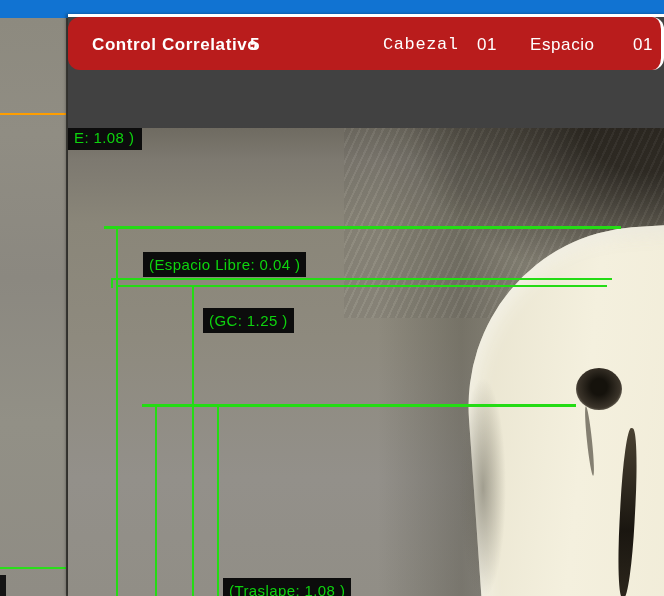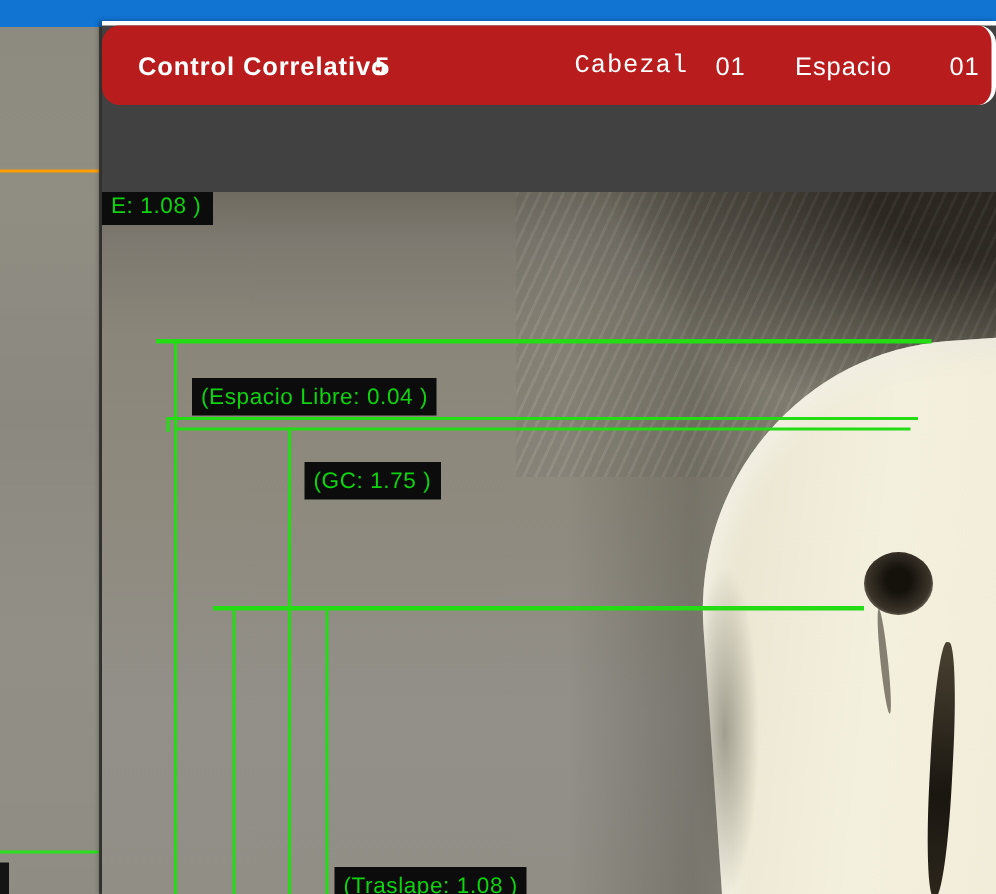--- a/index.html
+++ b/index.html
@@ -96,21 +96,21 @@
   .gl-d   {left:74px; top:276px; width:434px;height:3px;}
   .gl-v3  {left:87px; top:278px; width:2px;  height:190px;}
   .gl-v4  {left:149px;top:278px; width:2px;  height:190px;}
   
   .mlabel{
     position:absolute;background:#0c0c0c;color:#0ed30e;
     font-size:15px;letter-spacing:0.4px;white-space:nowrap;
     padding:4px 6px;line-height:17px;
   }
   .ml-clip    {left:0;   top:-3px;  width:62px;overflow:hidden;}
-  .ml-espacio {left:60px; top:124px;}
+  .ml-espacio {left:75px; top:124px;}
   .ml-gc      {left:135px;top:180px;}
   .ml-traslape{left:155px;top:450px;}
 </style>
 </head>
 <body>
 
 <div class="top-strip"></div>
 
 <div class="left-photo">
   <div class="left-orange-line"></div>
@@ -144,17 +144,17 @@
     <div class="gline gl-b"></div>
     <div class="gline gl-btick"></div>
     <div class="gline gl-c"></div>
     <div class="gline gl-v2"></div>
     <div class="gline gl-d"></div>
     <div class="gline gl-v3"></div>
     <div class="gline gl-v4"></div>
 
     <div class="mlabel ml-clip">E: 1.08 )</div>
     <div class="mlabel ml-espacio">(Espacio Libre: 0.04 )</div>
-    <div class="mlabel ml-gc">(GC: 1.75 )</div>
+    <div class="mlabel ml-gc">(GC: 1.25 )</div>
     <div class="mlabel ml-traslape">(Traslape: 1.08 )</div>
   </div>
 
 </div>
 
 </body></html>

